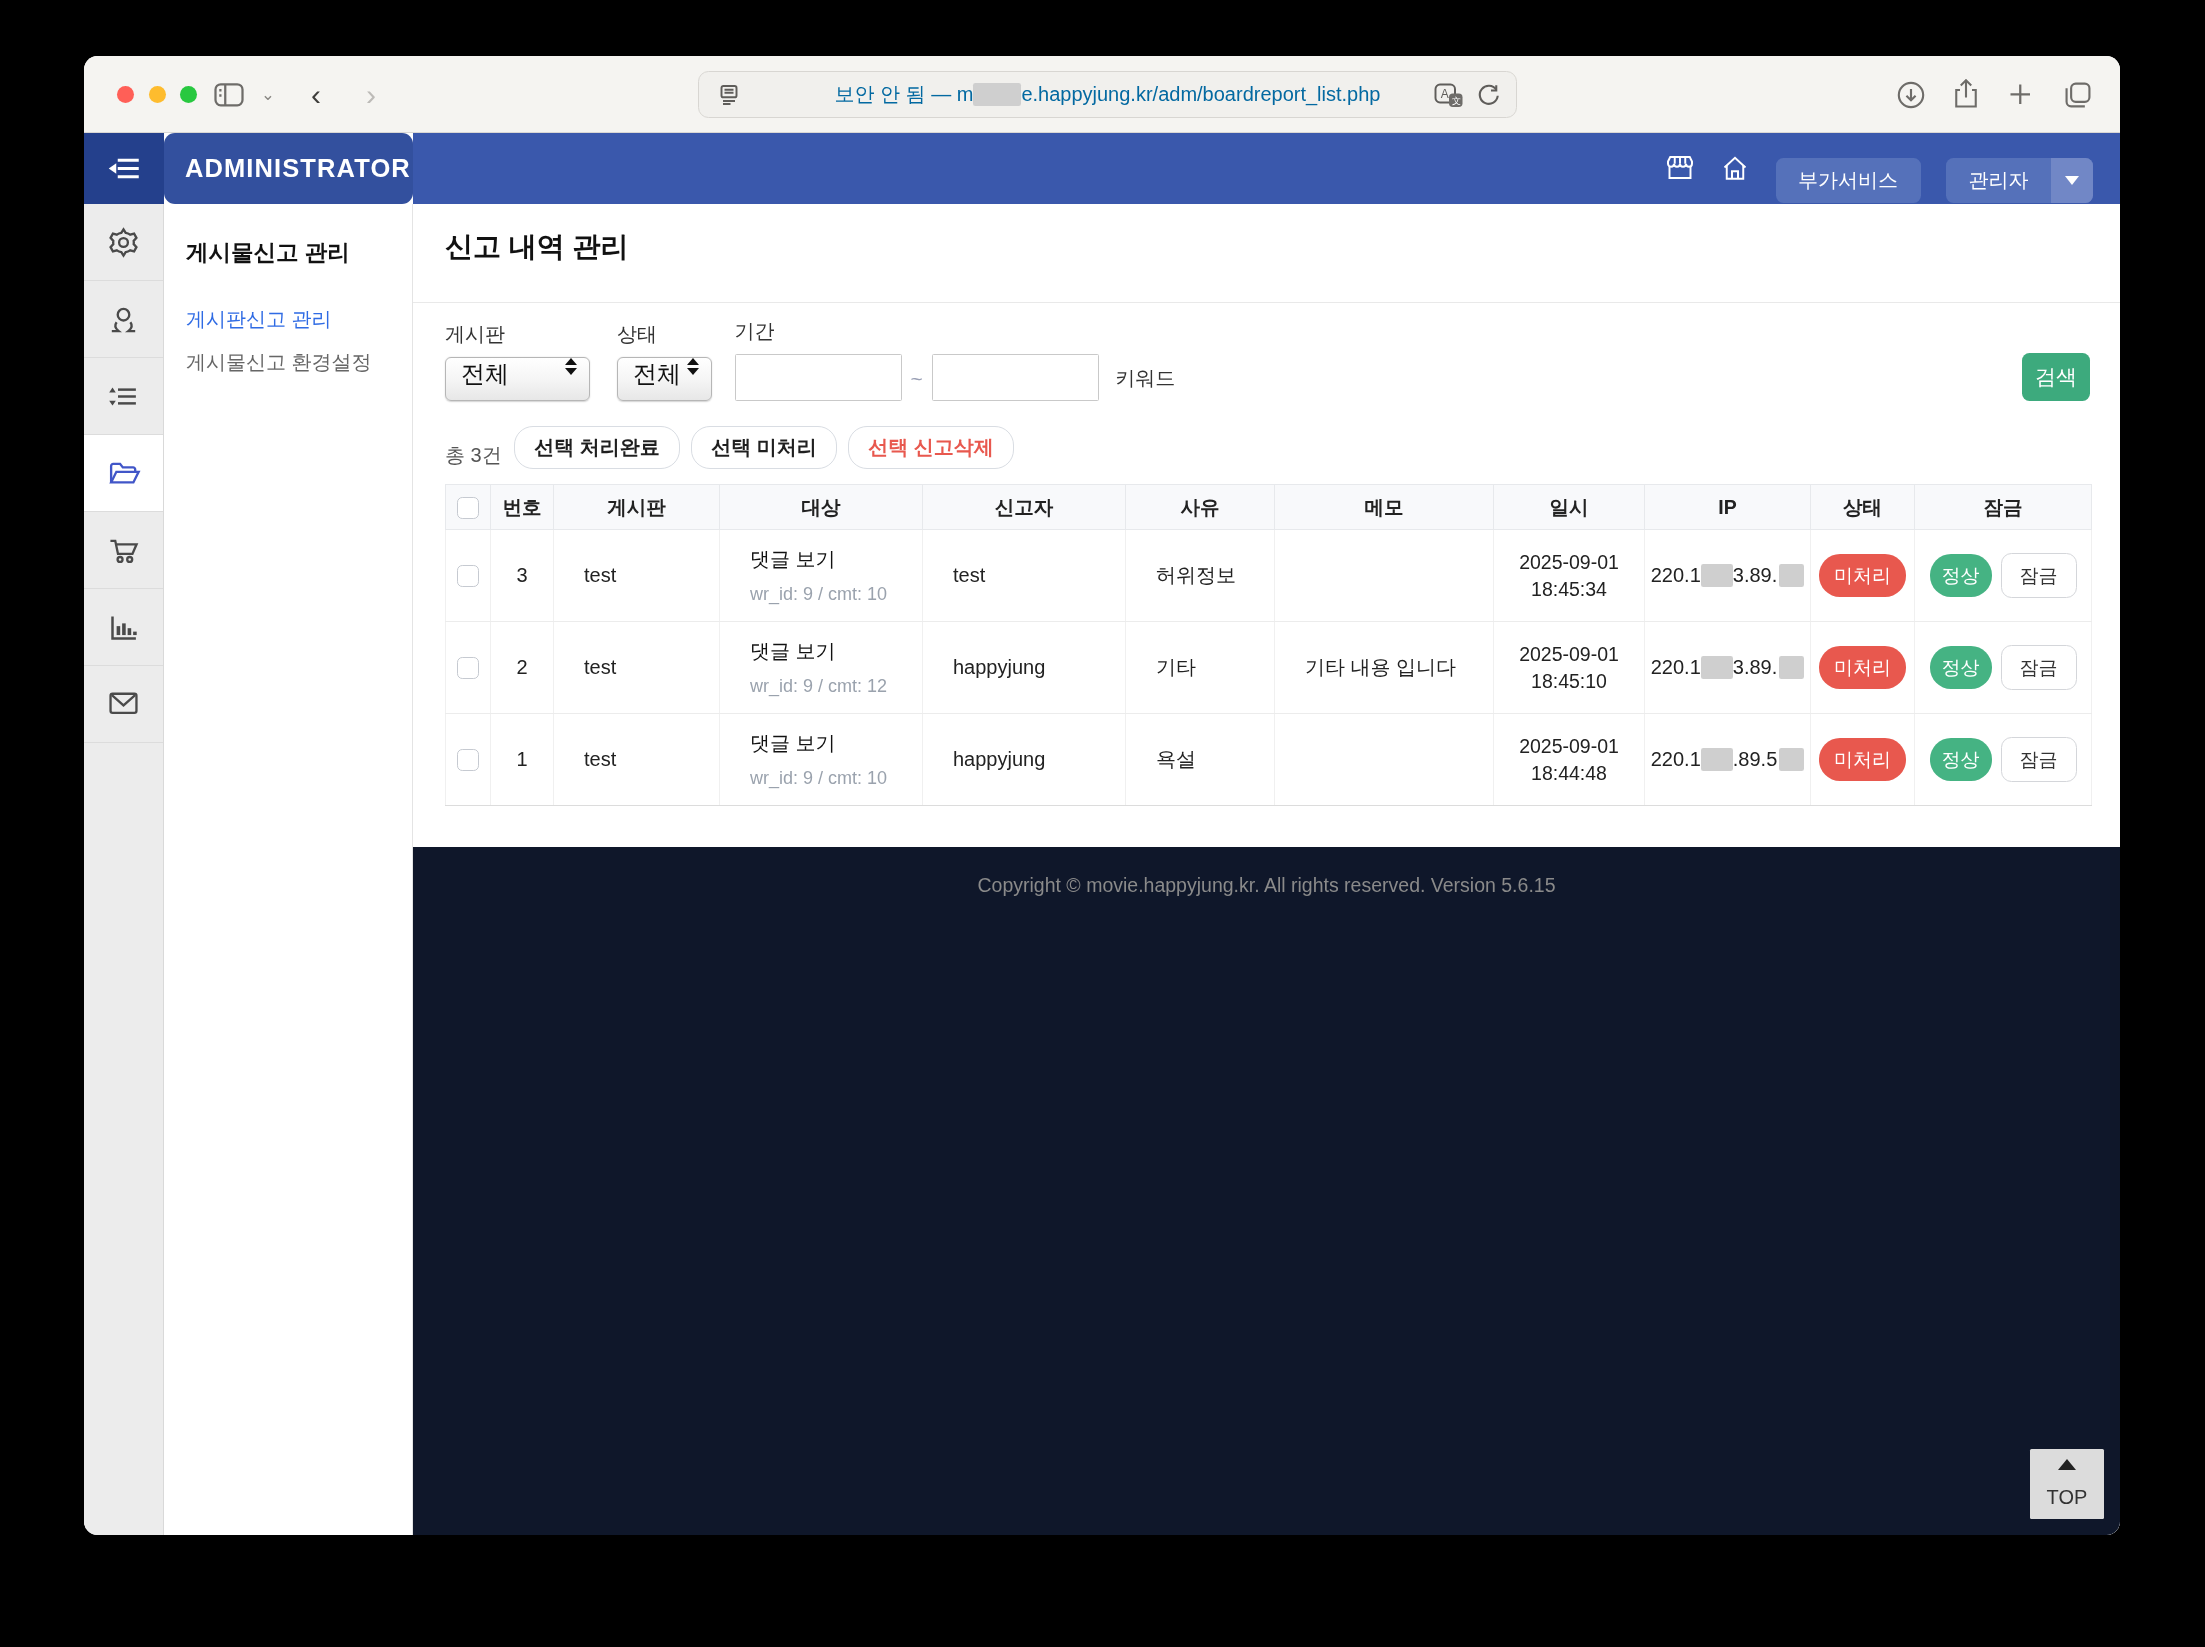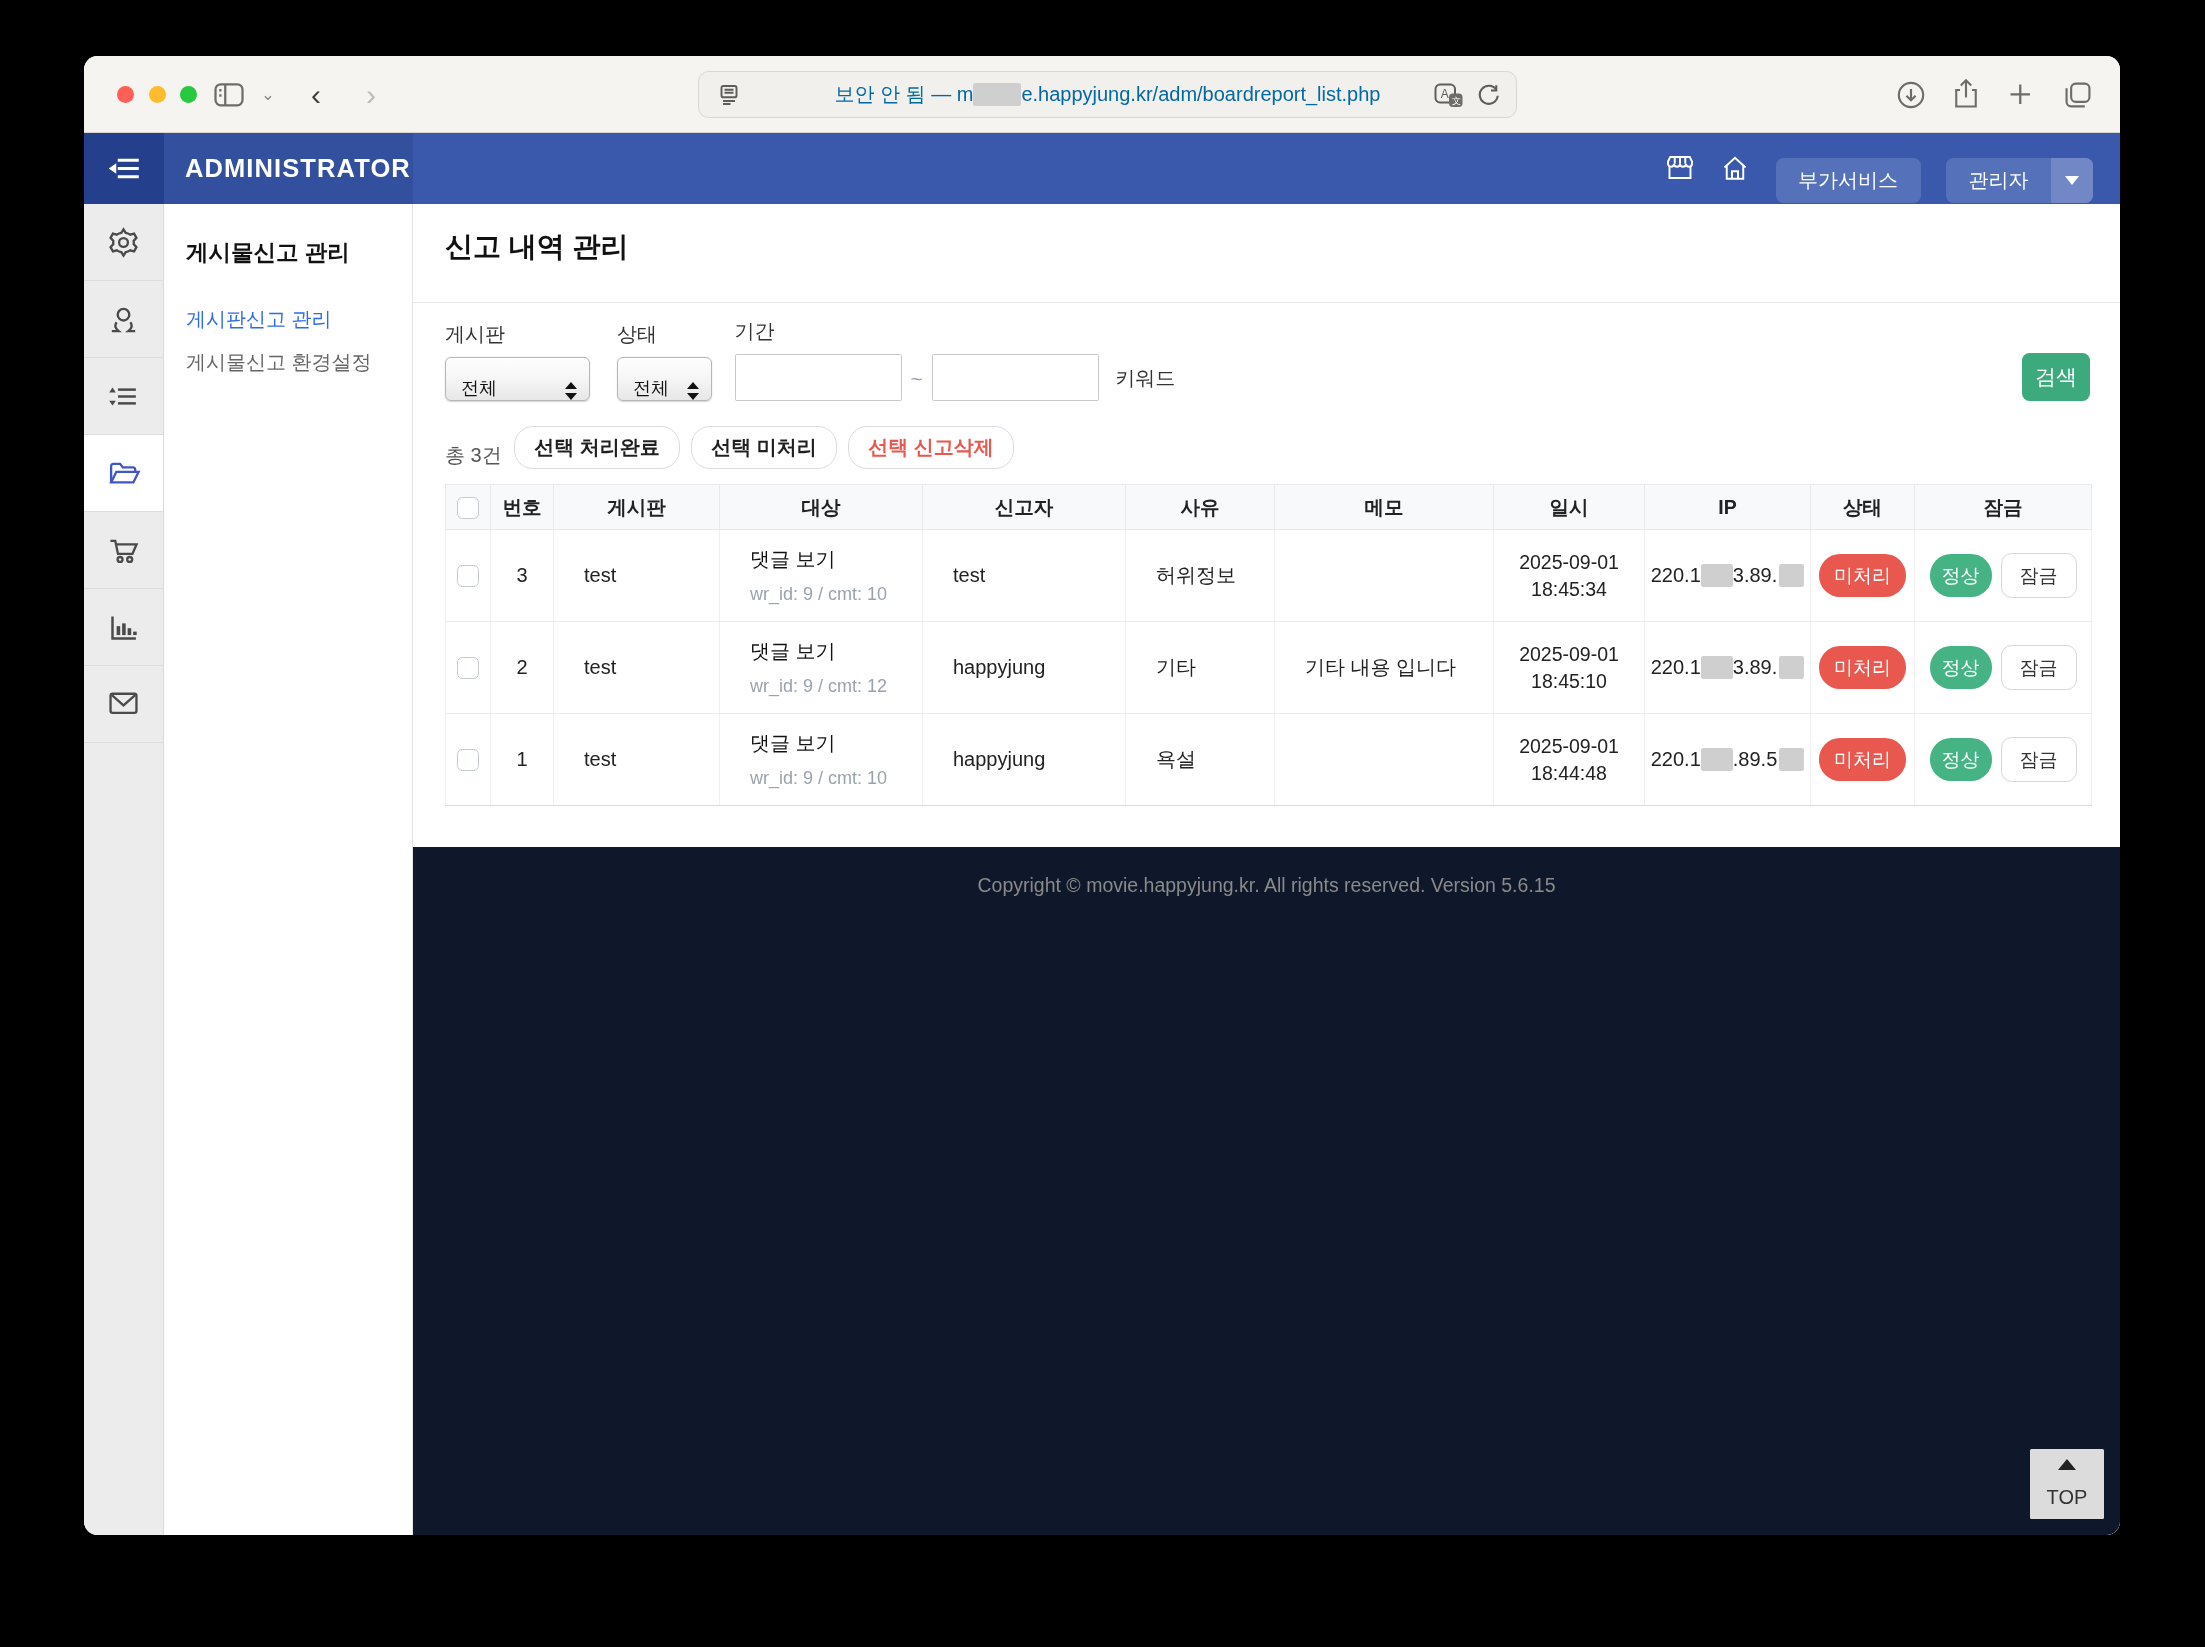--- a/index.html
+++ b/index.html
@@ -21,21 +21,21 @@
   .url-text { flex:1; text-align:center; font-size:20px; color:#0369a1; white-space:nowrap; }
   .redact { display:inline-block; height:22.5px; background:#cfcfcf; border-radius:2.3px; vertical-align:-4.5px; }
   .redact.url { width:48px; }
   .redact.ip1 { width:32px; } .redact.ip2 { width:25.5px; margin-left:1.5px; }
   .url-left { position:absolute; left:18px; top:11.3px; }
   .url-right { position:absolute; right:15px; top:10.5px; display:flex; gap:12px; align-items:center; }
 
   
   .adm-header { height:71px; display:flex; color:#fff; }
   .hd-square { width:80px; background:#24408c; display:flex; align-items:center; justify-content:center; }
-  .hd-brand  { width:249px; background:#33509e; display:flex; align-items:center; padding-left:21px; }
+  .hd-brand  { width:249px; background:#33509e; display:flex; align-items:center; padding-left:21px;border-radius:11px; }
   .brand-txt { font-size:25.5px; font-weight:700; letter-spacing:1.1px; }
   .hd-rest { flex:1; background:#3a58ac; display:flex; align-items:center; justify-content:flex-end; padding-right:27px; gap:25.5px; }
   .hd-btn { height:45px; display:flex; align-items:center; background:#5571ba; border-radius:7.5px;
             font-size:20px; color:#fff; padding:0 22.5px; border:none; cursor:default;margin-top:24px; }
   .hd-split { padding:0; overflow:hidden; }
   .hd-split .txt { padding:0 22.5px; }
   .hd-split .caret-box { width:42px; height:45px; background:#7187c6; display:flex; align-items:center; justify-content:center; }
   .caret-down { width:0; height:0; border-left:7.5px solid transparent; border-right:7.5px solid transparent; border-top:9px solid #fff; }
 
   
@@ -53,22 +53,22 @@
   .content-top { padding:0 30px 0 32px; }
   .page-title { margin-top:25.5px; font-size:28px; font-weight:700; color:#111; line-height:33px; }
   .title-divider { border-bottom:0.8px solid #e9e9e9; margin:39px -30px 0 -32px; }
 
   
   .filters { margin-top:15px; display:flex; align-items:flex-end; }
   .fgroup { display:flex; flex-direction:column; }
   .flabel { font-size:20px; color:#333; margin-bottom:9px; }
   .mac-select { width:145px; height:44px; border:0.8px solid #b6b6b6; border-radius:6px;
                 background:linear-gradient(180deg,#ffffff 0%,#f4f4f4 55%,#e7e7e7 100%);
-                box-shadow:0 0.8px 1.5px rgba(0,0,0,.18); display:flex; align-items:flex-end;
-                padding:0 12px 0 15px; font-size:18px; color:#111; }
+                box-shadow:0 0.8px 1.5px rgba(0,0,0,.18); display:flex; align-items:flex-start;
+                padding:0 12px 0 15px; font-size:24px; color:#111; }
   .mac-select.small { width:95px; }
   .mac-select .sel-txt { flex:1; }
   .sel-arrows { display:flex; flex-direction:column; gap:3.8px; align-items:center; }
   .tri-up { width:0;height:0;border-left:6px solid transparent;border-right:6px solid transparent;border-bottom:7.5px solid #111; }
   .tri-dn { width:0;height:0;border-left:6px solid transparent;border-right:6px solid transparent;border-top:7.5px solid #111; }
   .date-input { width:167px; height:47px; border:0.8px solid #c9c9c9; border-radius:1.5px; background:#fff; font-size:19.5px; padding:0 10.5px; }
   .tilde { font-size:21px; color:#9aa0b5; margin:0 9px; align-self:flex-end; line-height:44px; }
   .kw-input { width:100%; height:47px; border:0.8px solid #d9d9d9; border-radius:1.5px; font-size:20px; padding:0 15px; color:#333; }
   .kw-input::placeholder { color:#bdbdbd; }
   .search-btn { width:68px; height:48px; background:#3daa7d; color:#fff; border:none; border-radius:7.5px; font-size:21px; margin-left:21px; }

